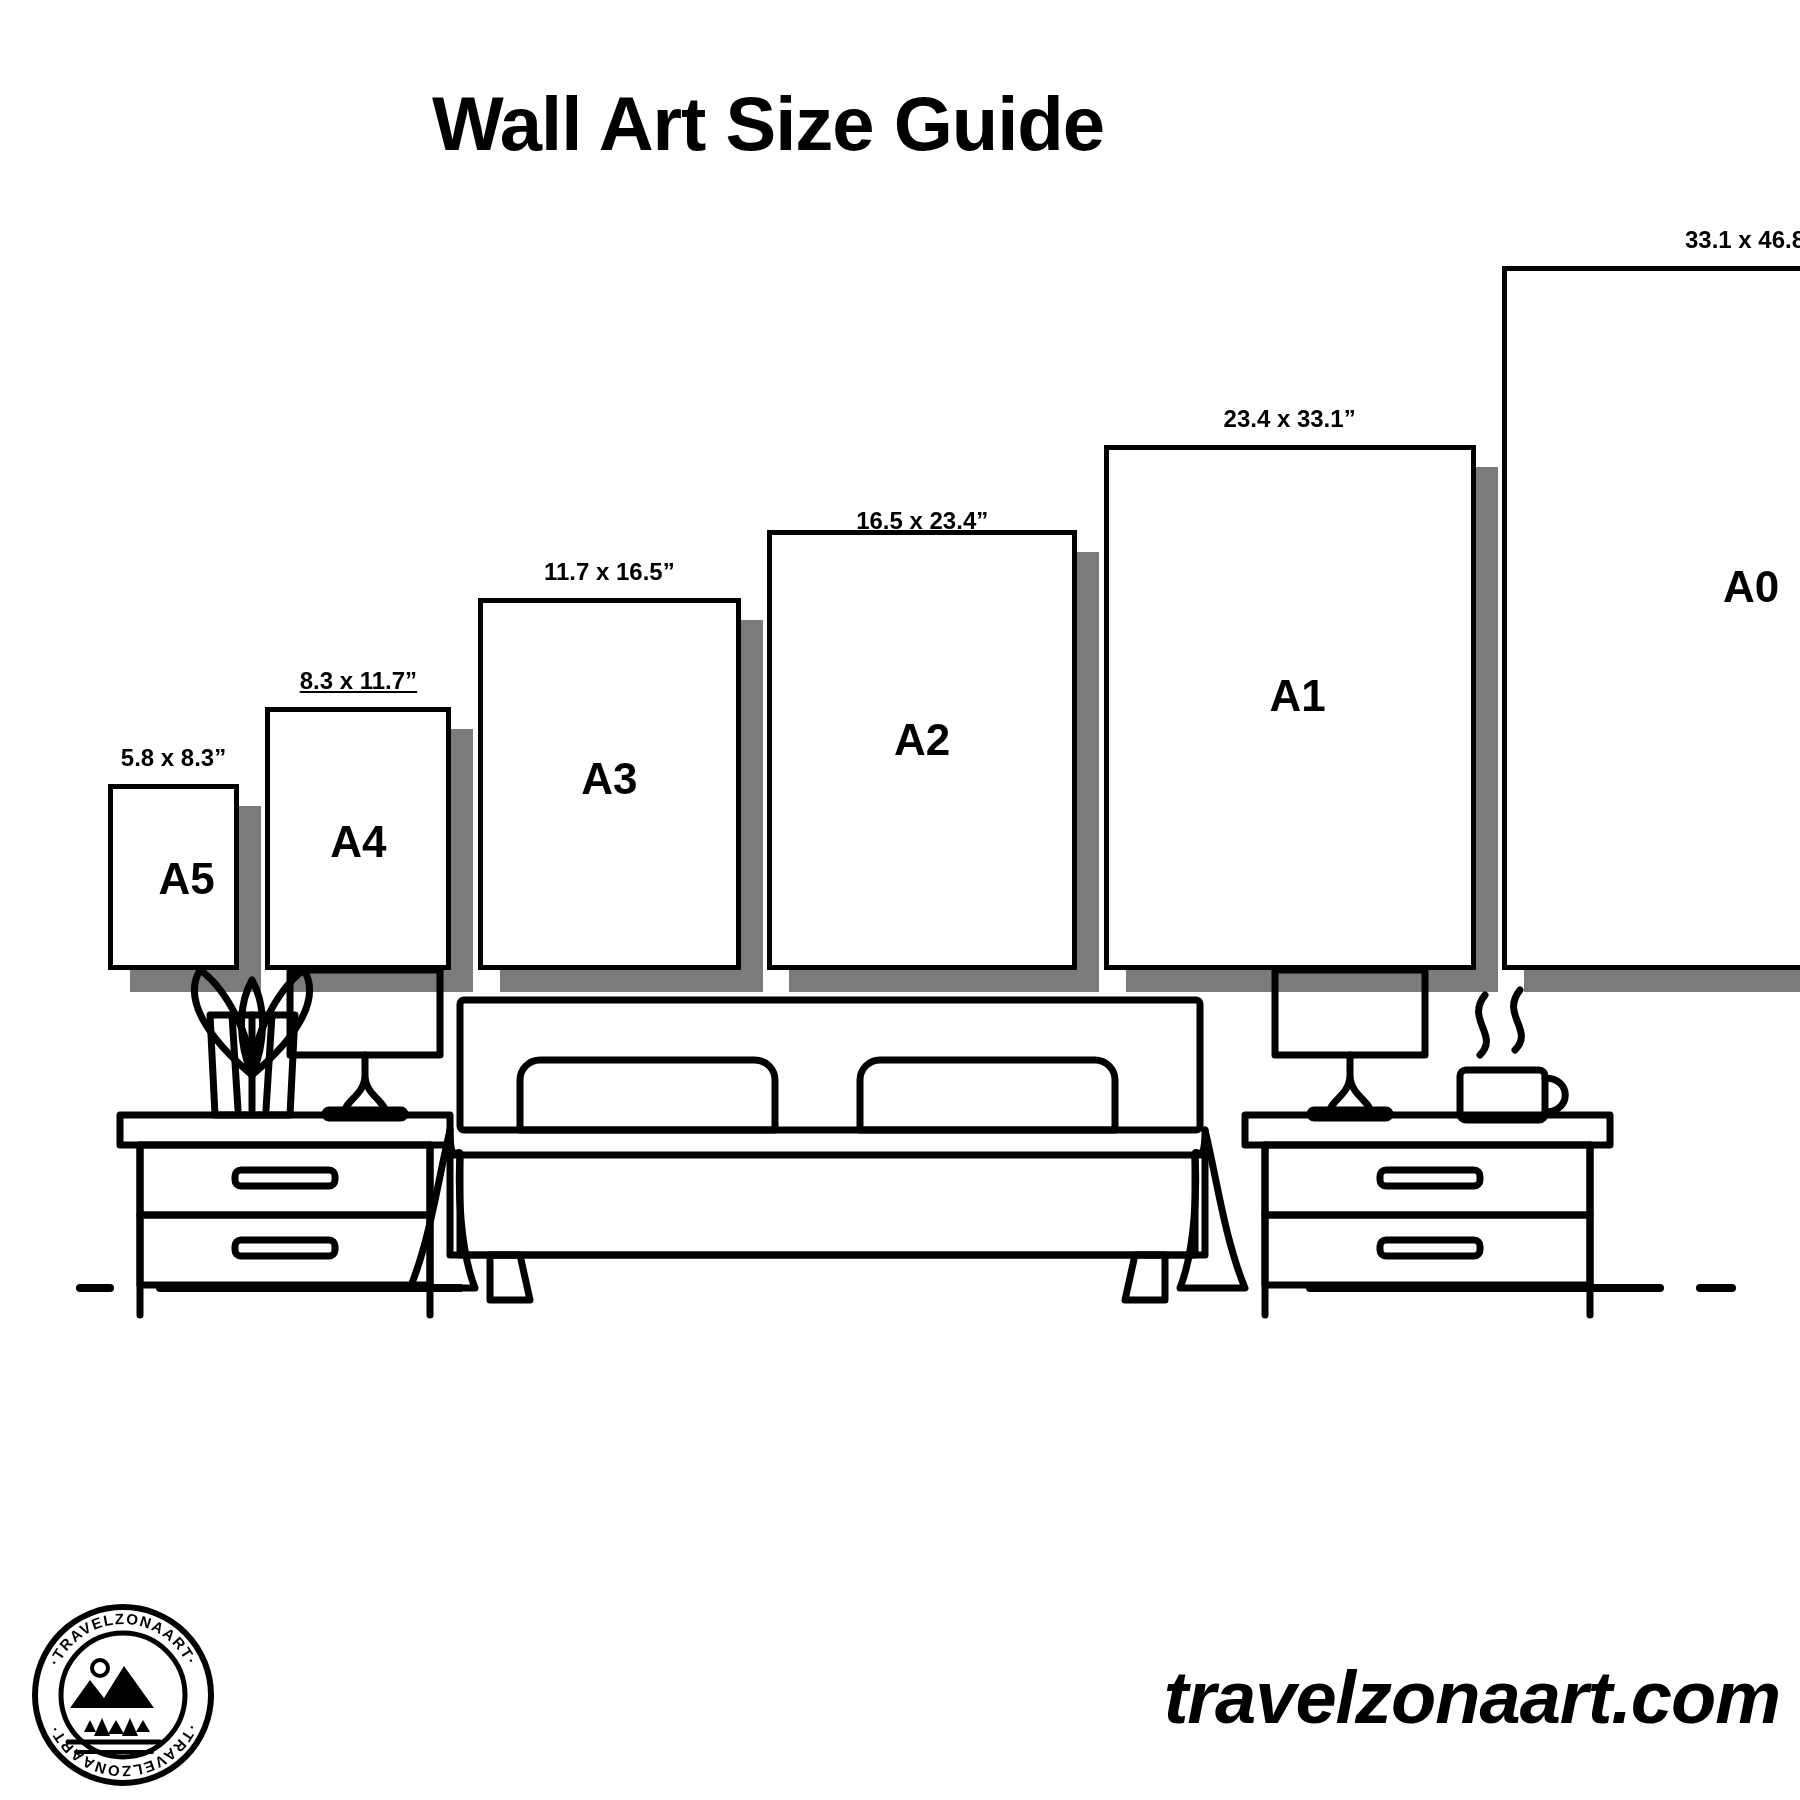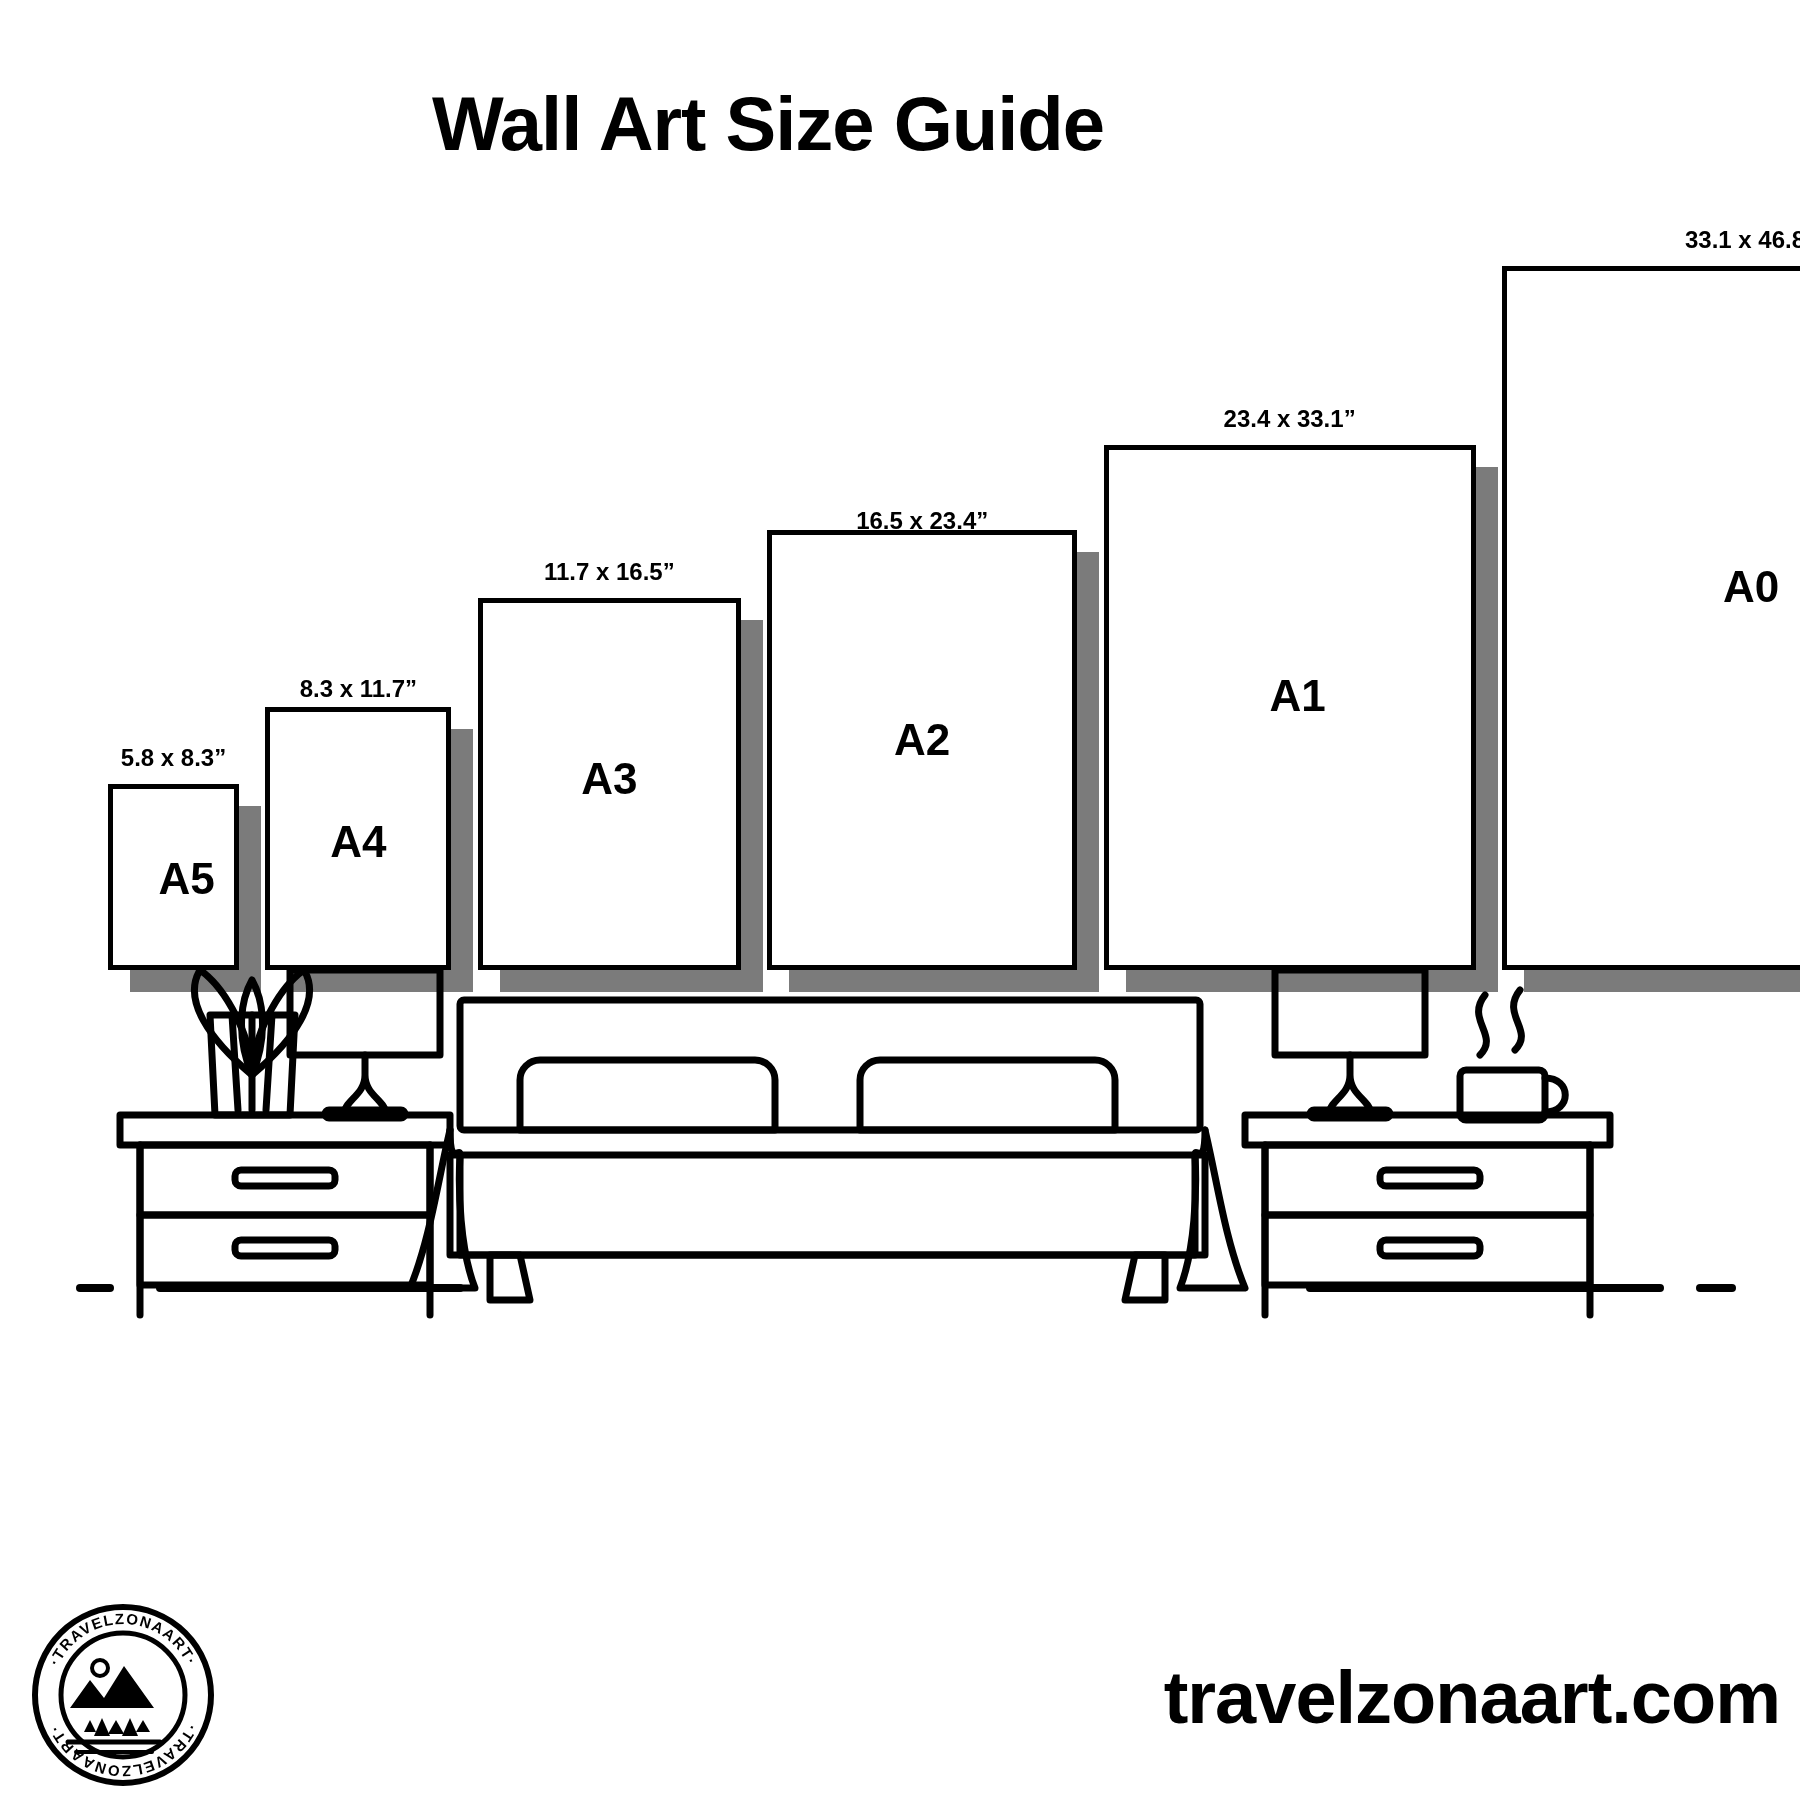--- a/index.html
+++ b/index.html
@@ -89,36 +89,37 @@
     height: 190px;
   }
   #site-url {
     position: absolute;
     right: 20px;
     top: 1655px;
     font-size: 74px;
     font-weight: bold;
     letter-spacing: -1px;
     color: #000;
+    font-style: italic;
   }
 </style>
 </head>
 <body>
 
 <div id="page-title">Wall Art Size Guide</div>
 
 <div id="frames-row">
     <div class="frame-group" style="left: 108px; width: 153px; height: 254px; bottom: auto; top: 454px;">
       <div class="frame-label" style="top: 0px; width: 131px;">5.8 x 8.3”</div>
       <div class="frame-shadow" style="left: 22px; top: 62px; width: 131px; height: 186px;"></div>
       <div class="frame-box" style="left: 0px; top: 40px; width: 131px; height: 186px;"></div>
       <div class="frame-name" style="width: 157px; top: 110px;">A5</div>
     </div>
     <div class="frame-group" style="left: 265.4px; width: 208px; height: 331px; bottom: auto; top: 377px;">
-      <div class="frame-label" style="top: 8px; width: 186px;">8.3 x 11.7”</div>
+      <div class="frame-label" style="top: 0px; width: 186px; text-decoration: underline;">8.3 x 11.7”</div>
       <div class="frame-shadow" style="left: 22px; top: 62px; width: 186px; height: 263px;"></div>
       <div class="frame-box" style="left: 0px; top: 40px; width: 186px; height: 263px;"></div>
       <div class="frame-name" style="width: 186px; top: 150.46px;">A4</div>
     </div>
     <div class="frame-group" style="left: 477.8px; width: 285px; height: 440px; bottom: auto; top: 268px;">
       <div class="frame-label" style="top: 0px; width: 263px;">11.7 x 16.5”</div>
       <div class="frame-shadow" style="left: 22px; top: 62px; width: 263px; height: 372px;"></div>
       <div class="frame-box" style="left: 0px; top: 40px; width: 263px; height: 372px;"></div>
       <div class="frame-name" style="width: 263px; top: 196.24px;">A3</div>
     </div>

